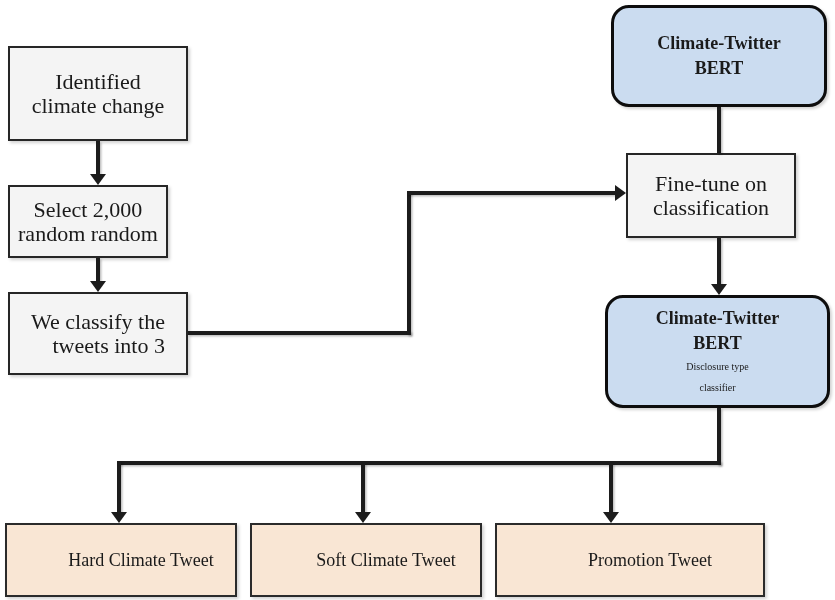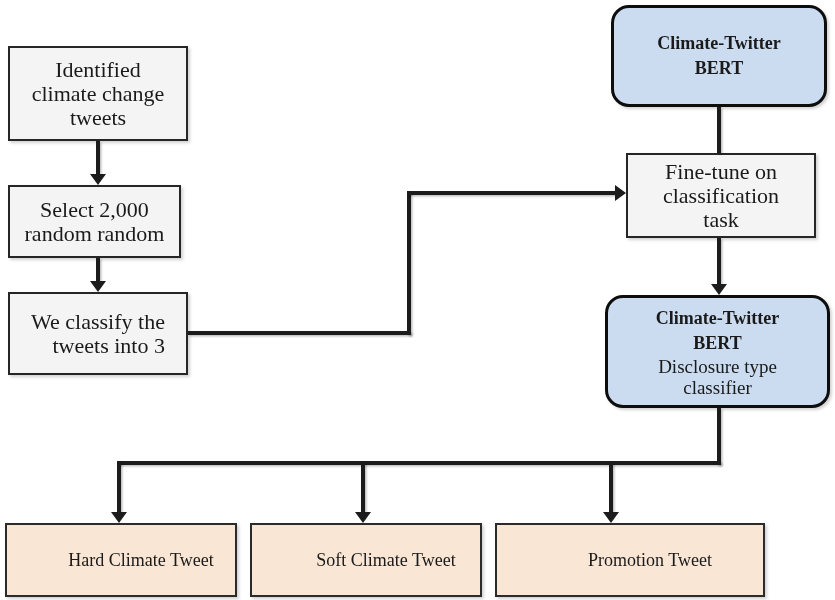--- a/index.html
+++ b/index.html
@@ -45,21 +45,21 @@
     line-height: 24px;
   }
   .txt span { display: block; }
   .model-title {
     font-size: 18px;
     line-height: 25px;
     font-weight: 700;
   }
   .model-title span { display: block; }
   .model-subtitle {
-    font-size: 19px;
+    font-size: 10px;
     line-height: 21px;
     font-weight: 400;
   }
   .model-subtitle span { display: block; }
   .output .txt { font-size: 18px; }
 
   .conn {
     position: absolute;
     background: #1c1c1c;
     box-shadow: 1.5px 1.5px 2px rgba(0,0,0,0.25);
@@ -74,39 +74,38 @@
   .arrow-right {
     position: absolute;
     width: 0; height: 0;
     border-top: 8px solid transparent;
     border-bottom: 8px solid transparent;
     border-left: 11px solid #1c1c1c;
   }
 
   
   #n-identified { left: 8px;   top: 46px;  width: 180px; height: 95px; }
-  #n-select     { left: 8px;   top: 185px; width: 173px; height: 73px; }
+  #n-select     { left: 8px;   top: 185px; width: 160px; height: 73px; }
   #n-classify   { left: 8px;   top: 292px; width: 180px; height: 83px; text-align: right; }
   #n-bert       { left: 611px; top: 5px;   width: 216px; height: 102px; }
-  #n-finetune   { left: 626px; top: 153px; width: 190px; height: 85px; }
+  #n-finetune   { left: 626px; top: 153px; width: 170px; height: 85px; }
   #n-bertclf    { left: 605px; top: 295px; width: 225px; height: 113px; }
   #n-hard       { left: 5px;   top: 523px; width: 232px; height: 74px; }
   #n-soft       { left: 250px; top: 523px; width: 232px; height: 74px; }
   #n-promo      { left: 495px; top: 523px; width: 270px; height: 74px; }
 </style>
 </head>
 <body>
 
 <div id="canvas">
 
   <div id="n-identified" class="node process">
     <div class="txt">
       <span>Identified</span>
       <span>climate change</span>
-      <span>tweets</span>
     </div>
   </div>
 
   <div id="n-select" class="node process">
     <div class="txt">
       <span>Select 2,000</span>
       <span>random random</span>
     </div>
   </div>
 
@@ -121,21 +120,20 @@
     <div class="model-title">
       <span>Climate-Twitter</span>
       <span>BERT</span>
     </div>
   </div>
 
   <div id="n-finetune" class="node process">
     <div class="txt">
       <span>Fine-tune on</span>
       <span>classification</span>
-      <span>task</span>
     </div>
   </div>
 
   <div id="n-bertclf" class="node model">
     <div class="model-title">
       <span>Climate-Twitter</span>
       <span>BERT</span>
     </div>
     <div class="model-subtitle">
       <span>Disclosure type</span>

